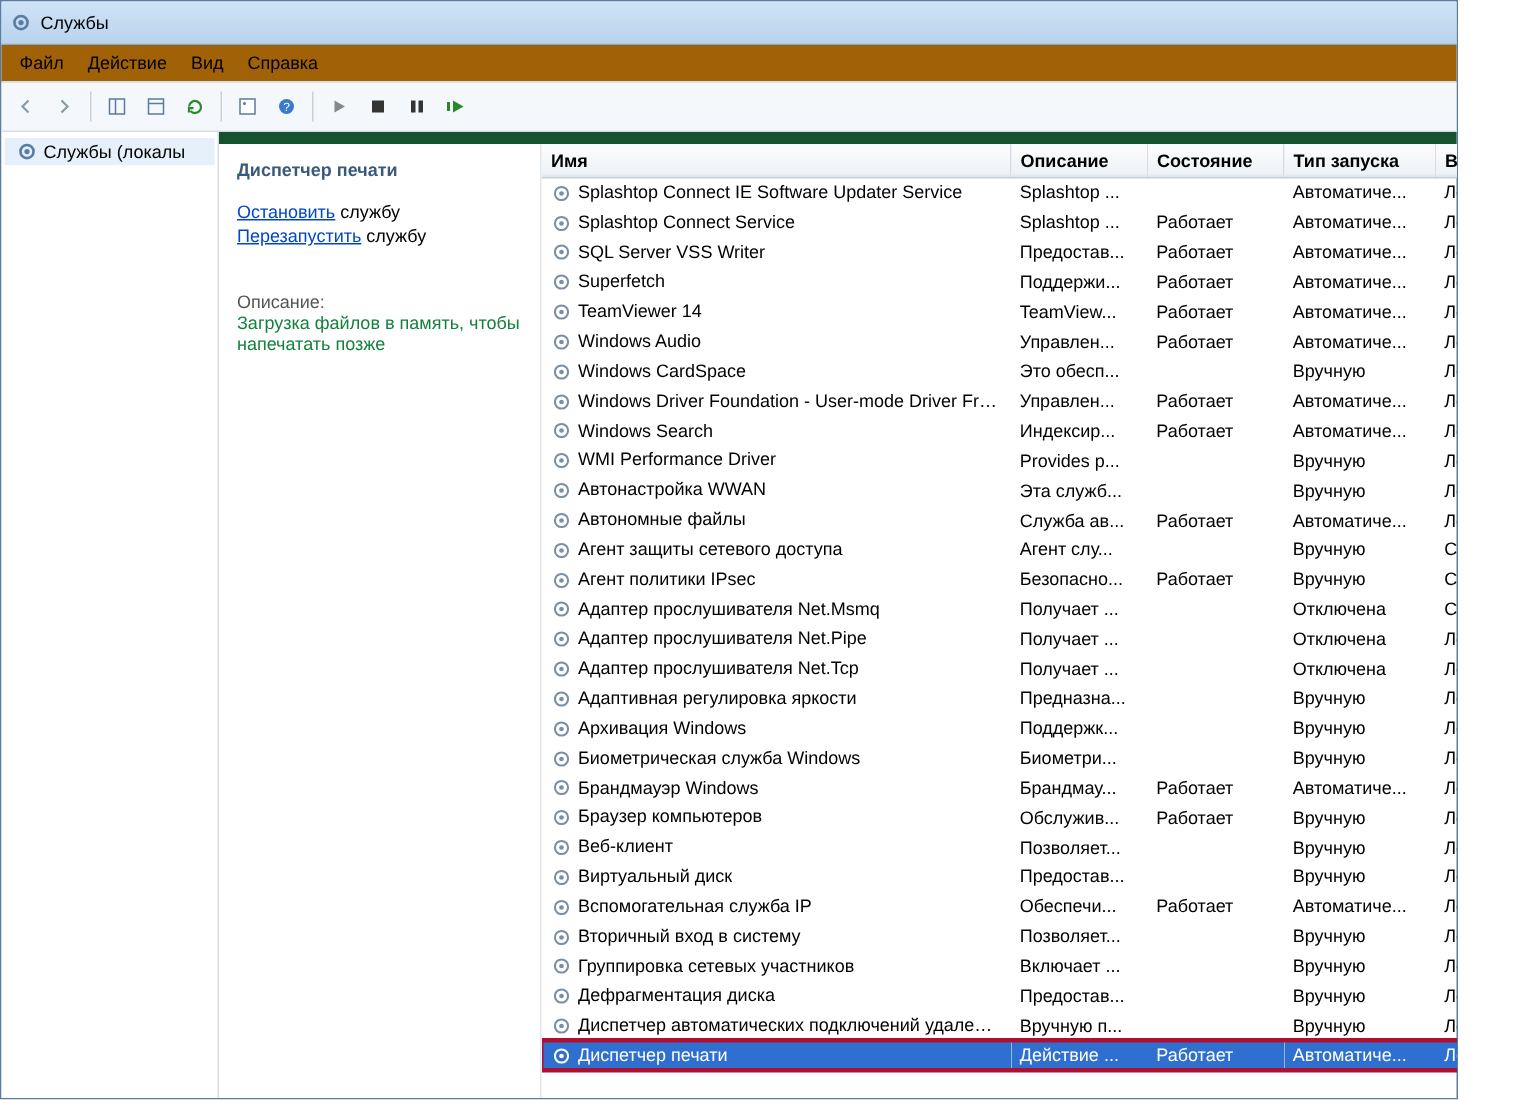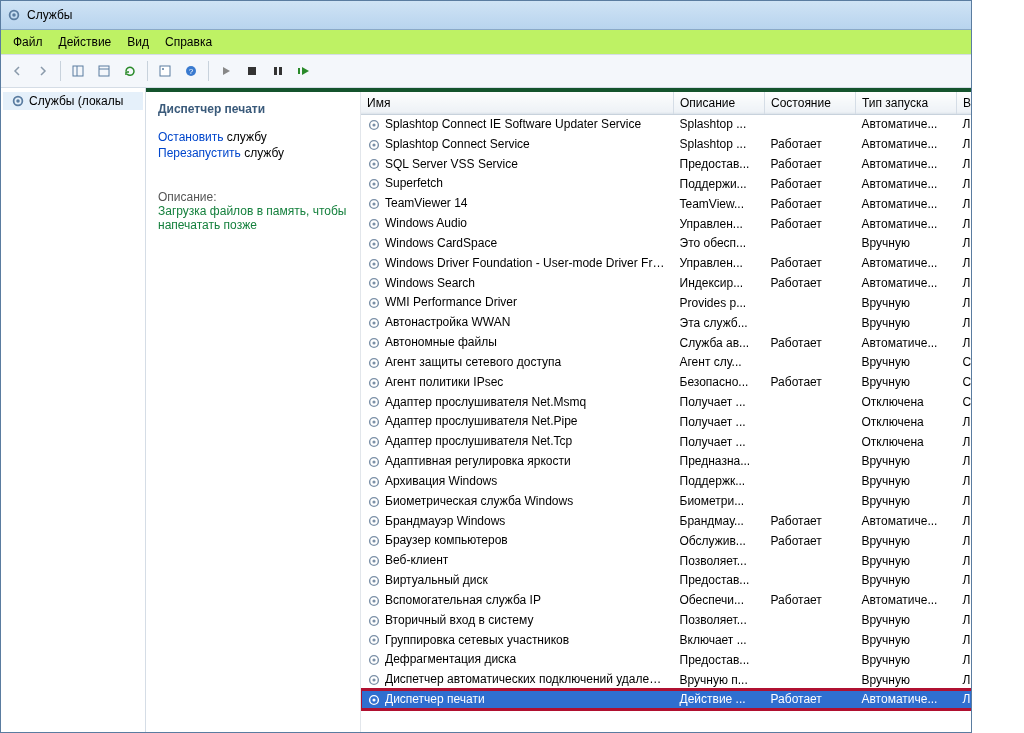--- a/index.html
+++ b/index.html
@@ -1,38 +1,38 @@
 <!DOCTYPE html>
 <html><head>
 <meta charset="utf-8">
 <style>
   html,body{margin:0;padding:0;font-family:"Segoe UI",Tahoma,sans-serif;font-size:12px;color:#000;background:#fff;overflow:hidden}
   .window{width:972px;height:733px;display:flex;flex-direction:column;border:1px solid #5a7ca0;box-sizing:border-box}
   .titlebar{height:28px;background:linear-gradient(#cfe3f5,#b8d4ee);display:flex;align-items:center;padding:0 6px;border-bottom:1px solid #8ba9c7}
   .titlebar .gear{width:14px;height:14px;margin-right:6px}
-  .menubar{height:20px;display:flex;align-items:center;padding:2px 4px;background:#bef264;border-bottom:1px solid #d5dde6}
+  .menubar{height:20px;display:flex;align-items:center;padding:2px 4px;background:#a16207;border-bottom:1px solid #d5dde6}
   .menubar span{padding:2px 8px;cursor:default}
   .toolbar{height:28px;display:flex;align-items:center;padding:2px 4px;background:#f4f7fb;border-bottom:1px solid #d5dde6;gap:2px}
   .tbtn{width:22px;height:22px;display:flex;align-items:center;justify-content:center;border:1px solid transparent;border-radius:2px}
   .tsep{width:1px;height:20px;background:#c8d2dc;margin:0 3px}
   .body{flex:1;display:flex;min-height:0}
   .tree{width:140px;background:#fff;border-right:1px solid #d5dde6;padding:4px 2px}
   .tree-item{display:flex;align-items:center;gap:4px;padding:2px 8px;background:#e5f0fa;white-space:nowrap;overflow:hidden}
   .main{flex:1;display:flex;flex-direction:column;min-width:0}
   .main-header{height:24px;background:linear-gradient(#e6eef7,#d2e1f0);display:flex;align-items:center;padding:0 8px;border-bottom:1px solid #b8cde2;font-weight:bold;color:#1a3a5c}
-  .content{flex:1;display:flex;min-height:0;border-top:4px solid #14532d}
+  .content{flex:1;display:flex;min-height:0;border-top:8px solid #14532d}
   .detail{width:190px;padding:10px 12px;border-right:1px solid #e2e6eb;overflow:hidden}
   .detail h3{margin:0 0 14px 0;font-size:12px;font-weight:bold;color:#3a5a7a}
-  .detail a{color:#0046cc;cursor:pointer}
+  .detail a{color:#0046cc;text-decoration:underline;cursor:pointer}
   .detail .line{margin-bottom:2px}
   .detail .desc-label{margin-top:30px;color:#555}
   .detail .desc{color:#15803d}
   .grid{flex:1;overflow:auto;min-width:0}
   table{border-collapse:collapse;width:100%;table-layout:fixed}
-  thead th{position:sticky;top:0;background:linear-gradient(#fdfdfe,#eef2f6 90%,#dce3ea);text-align:left;font-weight:normal;padding:4px 6px;border-right:1px solid #d5dde6;border-bottom:1px solid #c8d2dc;white-space:nowrap;overflow:hidden;text-overflow:ellipsis}
+  thead th{position:sticky;top:0;background:linear-gradient(#fdfdfe,#eef2f6 90%,#dce3ea);text-align:left;font-weight:bold;padding:4px 6px;border-right:1px solid #d5dde6;border-bottom:1px solid #c8d2dc;white-space:nowrap;overflow:hidden;text-overflow:ellipsis}
   tbody td{padding:2px 6px;white-space:nowrap;overflow:hidden;text-overflow:ellipsis;border-bottom:1px solid transparent}
   tbody tr.sel td{background:#2f6fd0;color:#fff}
   tbody tr.hl{outline:3px solid #b01030;outline-offset:-1px}
   .svc-icon{display:inline-block;vertical-align:middle;margin-right:4px}
   .col-name{width:300px}
   .col-desc{width:78px}
   .col-state{width:78px}
   .col-start{width:88px}
   .col-logon{width:110px}
   svg{display:block}
@@ -169,21 +169,21 @@
                     </svg><span>Splashtop Connect Service</span></td>
                   <td>Splashtop ...</td>
                   <td>Работает</td>
                   <td>Автоматиче...</td>
                   <td>Локальная сис...</td>
                 </tr>
                 <tr>
                   <td><svg class="svc-icon" width="14" height="14" viewBox="0 0 16 16">
                       <circle cx="8" cy="8" r="5" fill="none" stroke="#7a8fa6" stroke-width="1.6"></circle>
                       <circle cx="8" cy="8" r="1.8" fill="#7a8fa6"></circle>
-                    </svg><span>SQL Server VSS Service</span></td>
+                    </svg><span>SQL Server VSS Writer</span></td>
                   <td>Предостав...</td>
                   <td>Работает</td>
                   <td>Автоматиче...</td>
                   <td>Локальная сис...</td>
                 </tr>
                 <tr>
                   <td><svg class="svc-icon" width="14" height="14" viewBox="0 0 16 16">
                       <circle cx="8" cy="8" r="5" fill="none" stroke="#7a8fa6" stroke-width="1.6"></circle>
                       <circle cx="8" cy="8" r="1.8" fill="#7a8fa6"></circle>
                     </svg><span>Superfetch</span></td>

